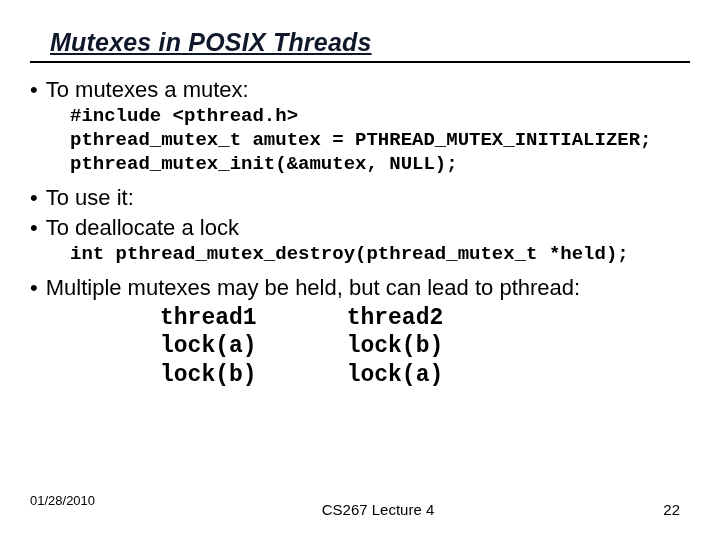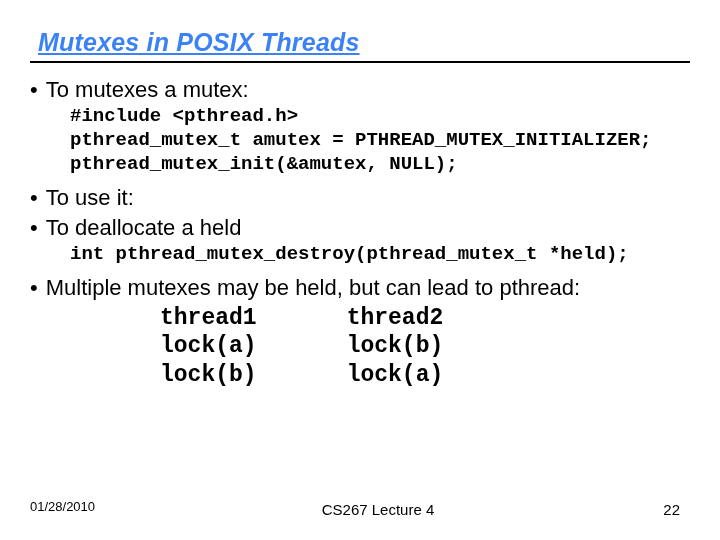--- a/index.html
+++ b/index.html
@@ -12,22 +12,22 @@
     overflow: hidden;
     position: relative;
   }
   .slide {
     padding: 20px 30px 0 30px;
   }
   .title {
     font-size: 25px;
     font-weight: bold;
     font-style: italic;
-    color: #3b82f6;
-    margin: 8px 0 4px 8px;
+    color: #0f172a;
+    margin: 8px 0 4px 20px;
     text-decoration: underline;
     letter-spacing: 0.2px;
   }
   .title-rule {
     border: none;
     border-top: 2px solid #000;
     margin: 0 0 14px 0;
   }
   .bullet {
     font-size: 22px;
@@ -68,21 +68,21 @@
     position: absolute;
     bottom: 22px;
     left: 0;
     width: 720px;
     font-size: 13px;
     color: #000;
   }
   .footer .date {
     position: absolute;
     left: 30px;
-    bottom: 4px;
+    bottom: 10px;
   }
   .footer .center {
     position: absolute;
     left: 0;
     width: 720px;
     text-align: center;
     bottom: 0;
     font-size: 15px;
     padding-left: 18px;
   }
@@ -108,21 +108,21 @@
 pthread_mutex_t amutex = PTHREAD_MUTEX_INITIALIZER;
 pthread_mutex_init(&amp;amutex, NULL);</div>
 
   <div class="bullet">
     <span class="dot">•</span>
     <span class="txt">To use it:</span>
   </div>
 
   <div class="bullet">
     <span class="dot">•</span>
-    <span class="txt">To deallocate a held</span>
+    <span class="txt">To deallocate a lock</span>
   </div>
   <div class="codeblock">int pthread_mutex_destroy(pthread_mutex_t *held);</div>
 
   <div class="bullet">
     <span class="dot">•</span>
     <span class="txt">Multiple mutexes may be held, but can lead to pthread:</span>
   </div>
 
   <div class="two-col">
     <div class="col">thread1

